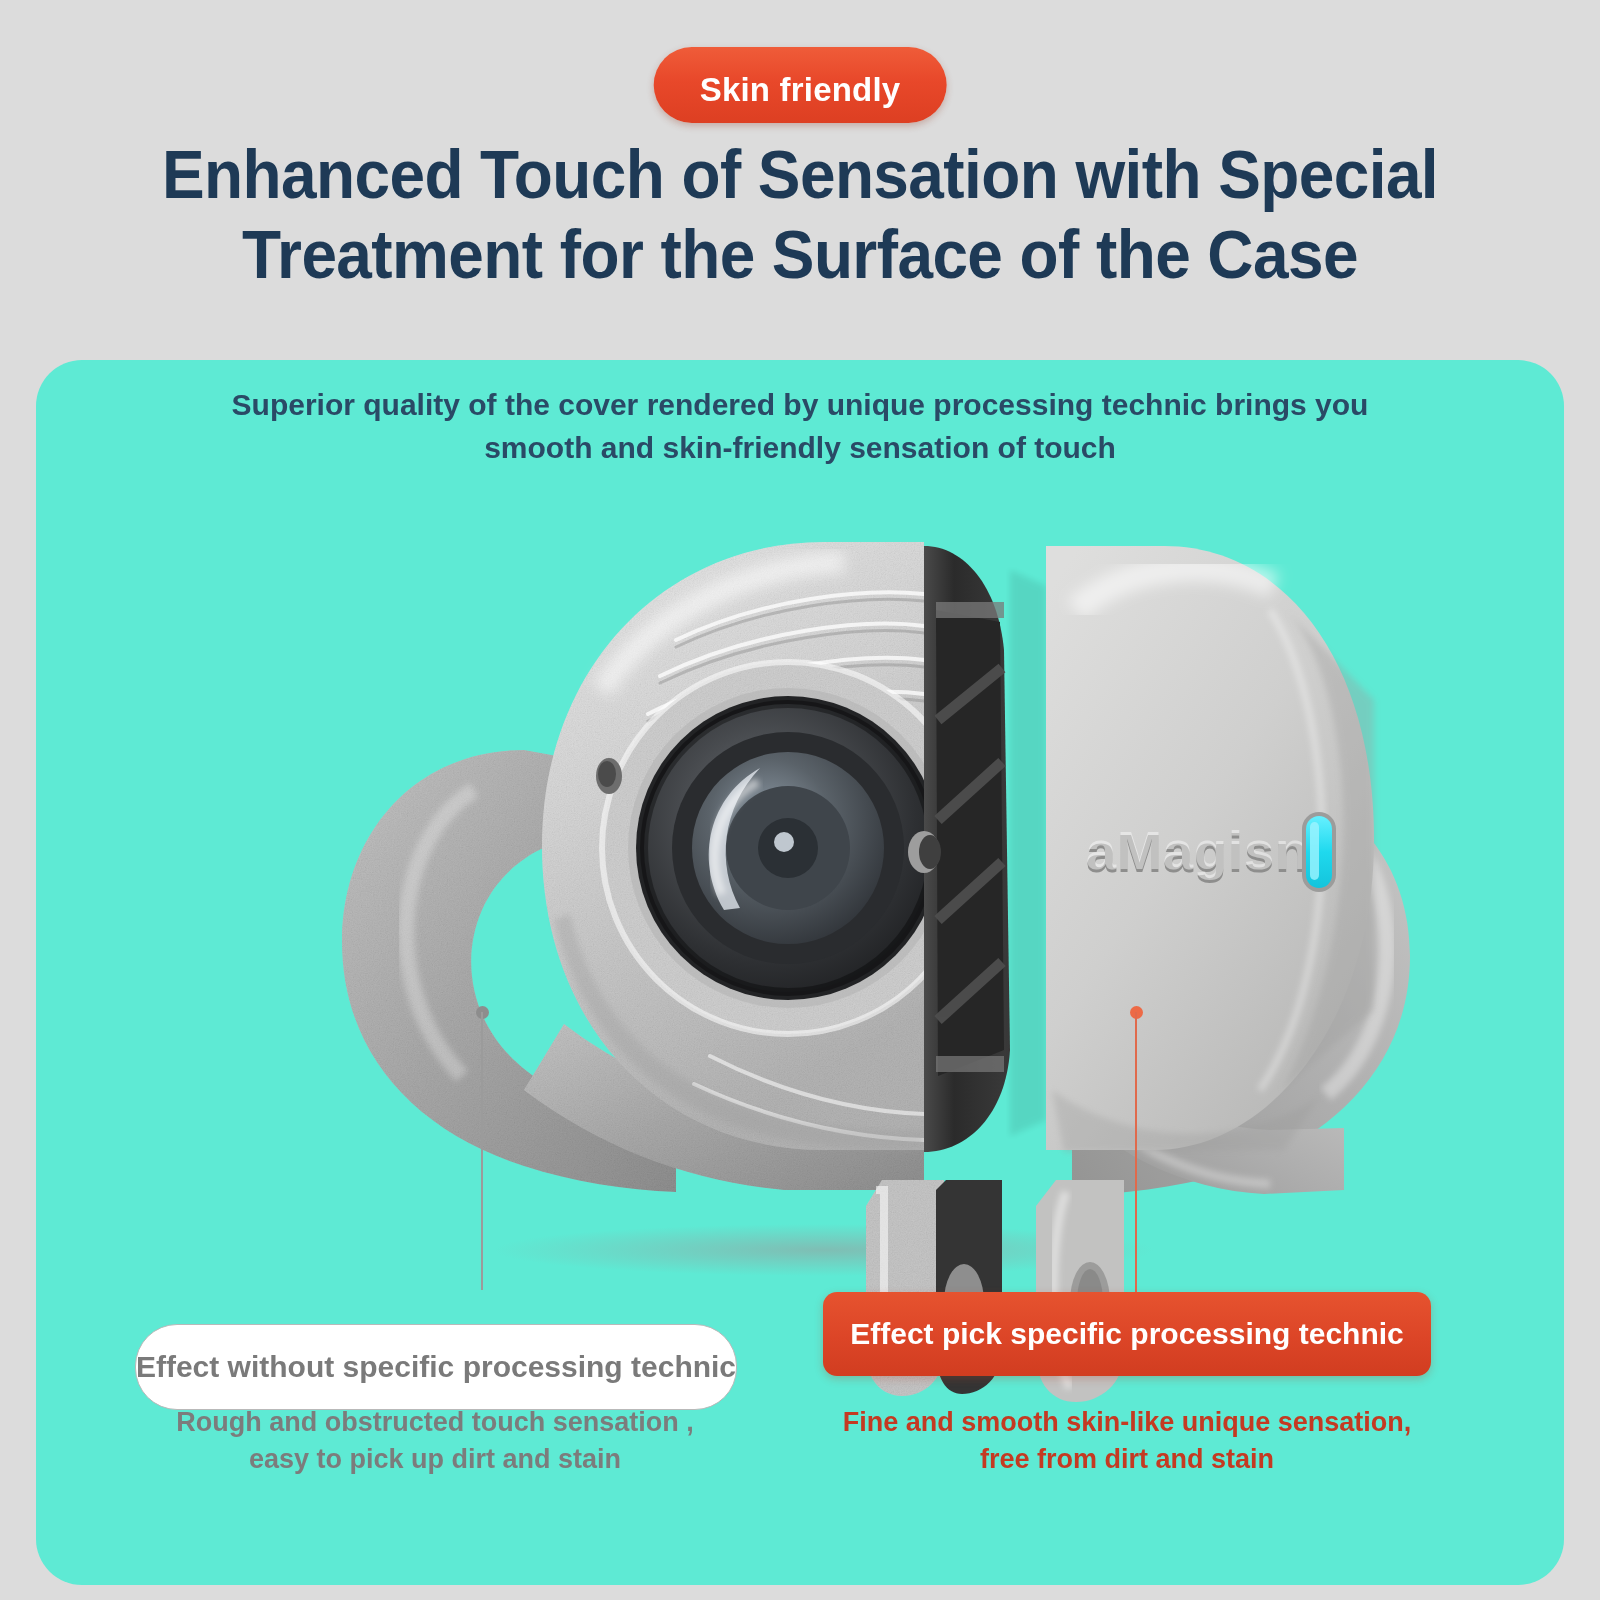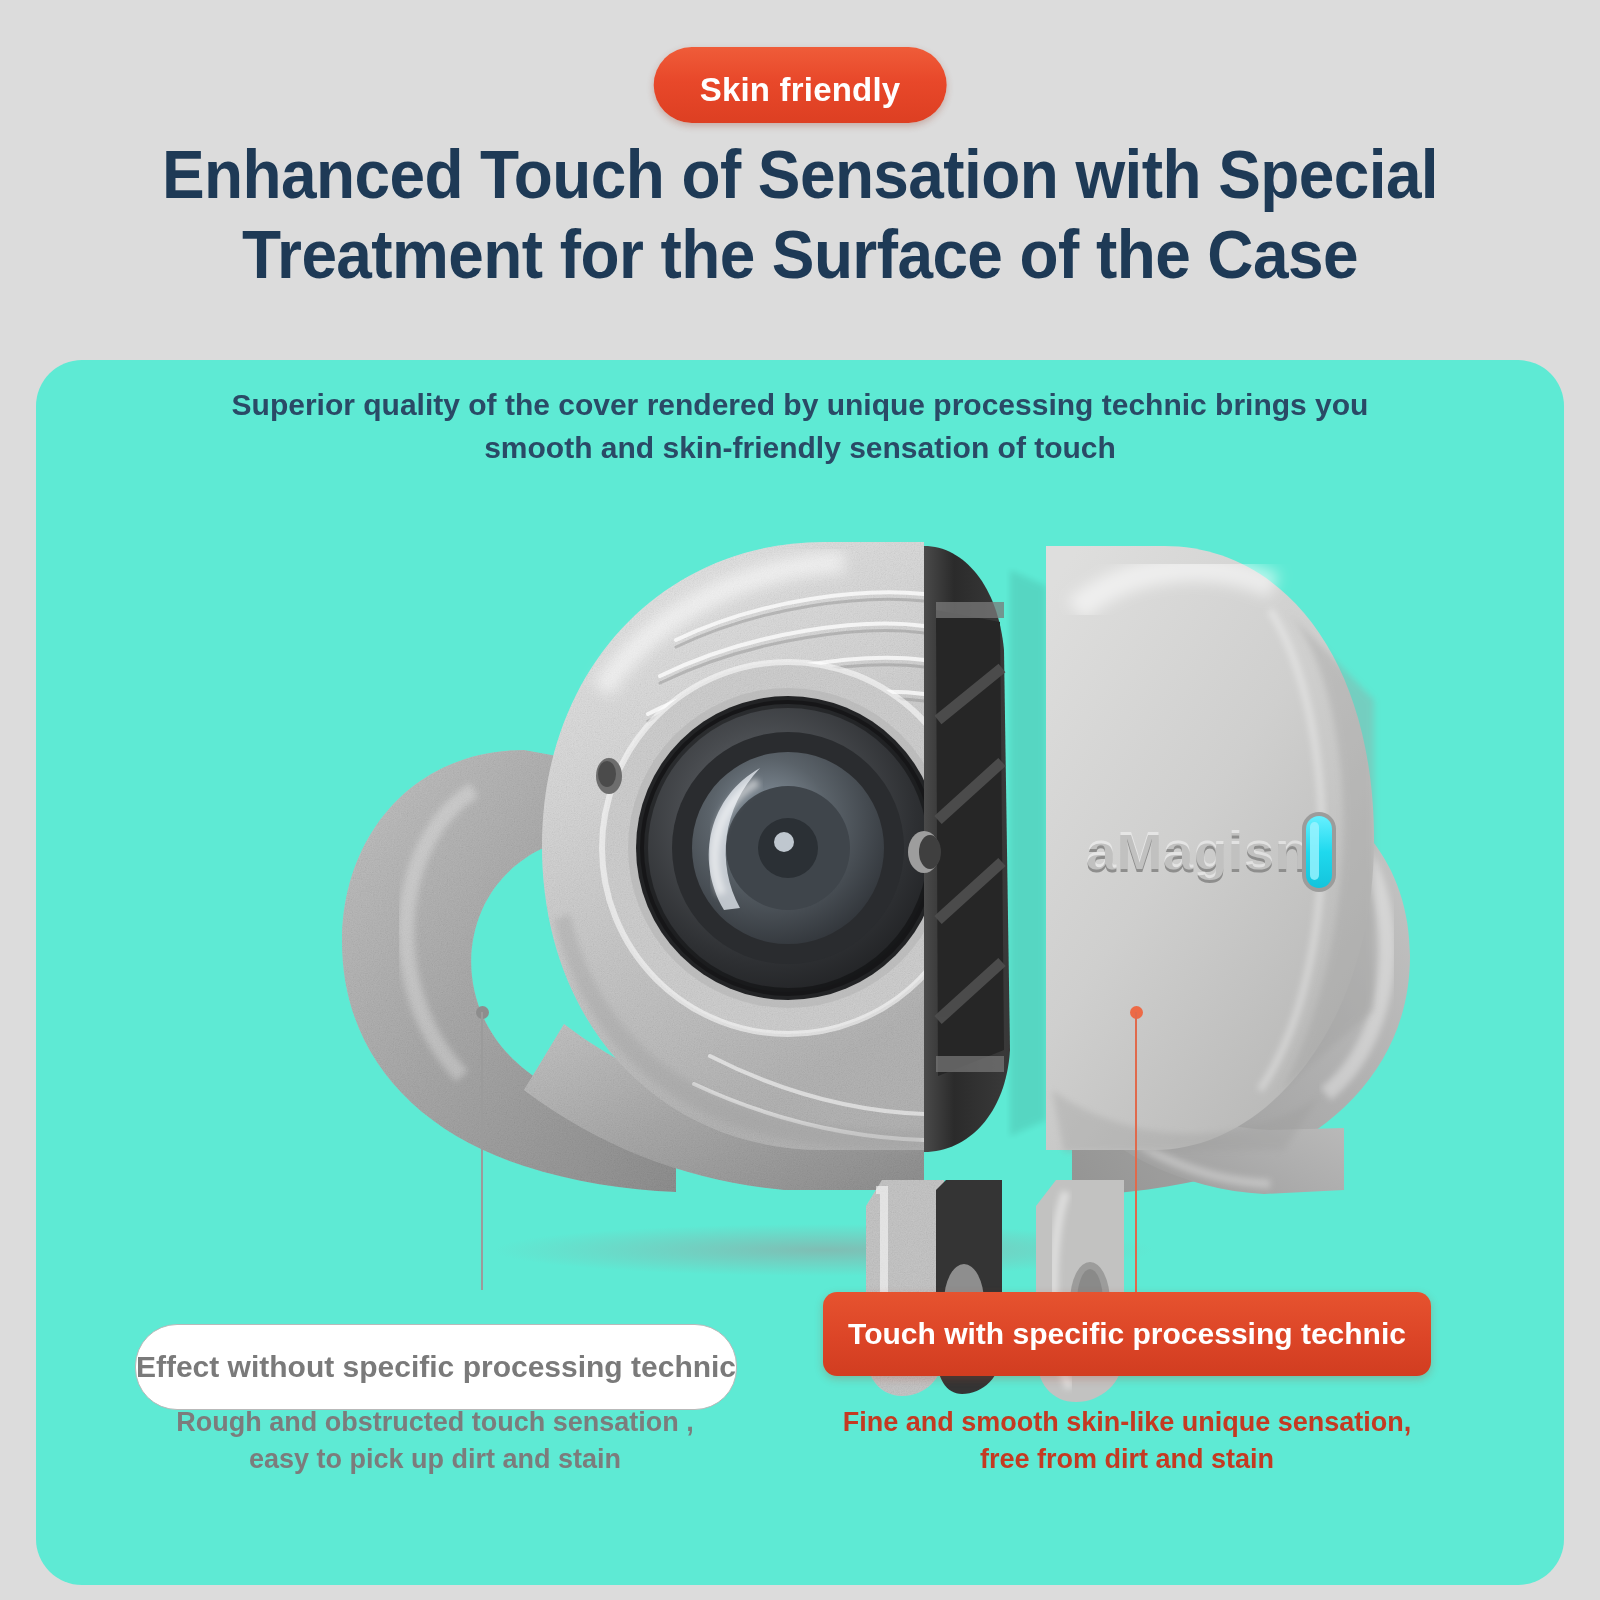--- a/index.html
+++ b/index.html
@@ -340,20 +340,20 @@
   <div class="conn conn-left">
     <div class="dot"></div>
     <div class="stem"></div>
   </div>
   <div class="conn conn-right">
     <div class="dot"></div>
     <div class="stem"></div>
   </div>
 
   <div class="pill pill-left">Effect without specific processing technic</div>
-  <div class="pill pill-right">Touch with specific processing technic</div>
+  <div class="pill pill-right">Effect pick specific processing technic</div>
 
   <div class="caption caption-left">Rough and obstructed touch sensation ,
 easy to pick up dirt and stain</div>
   <div class="caption caption-right">Fine and smooth skin-like  unique sensation,
 free from dirt and stain</div>
 
 </div>
 
 </body></html>

